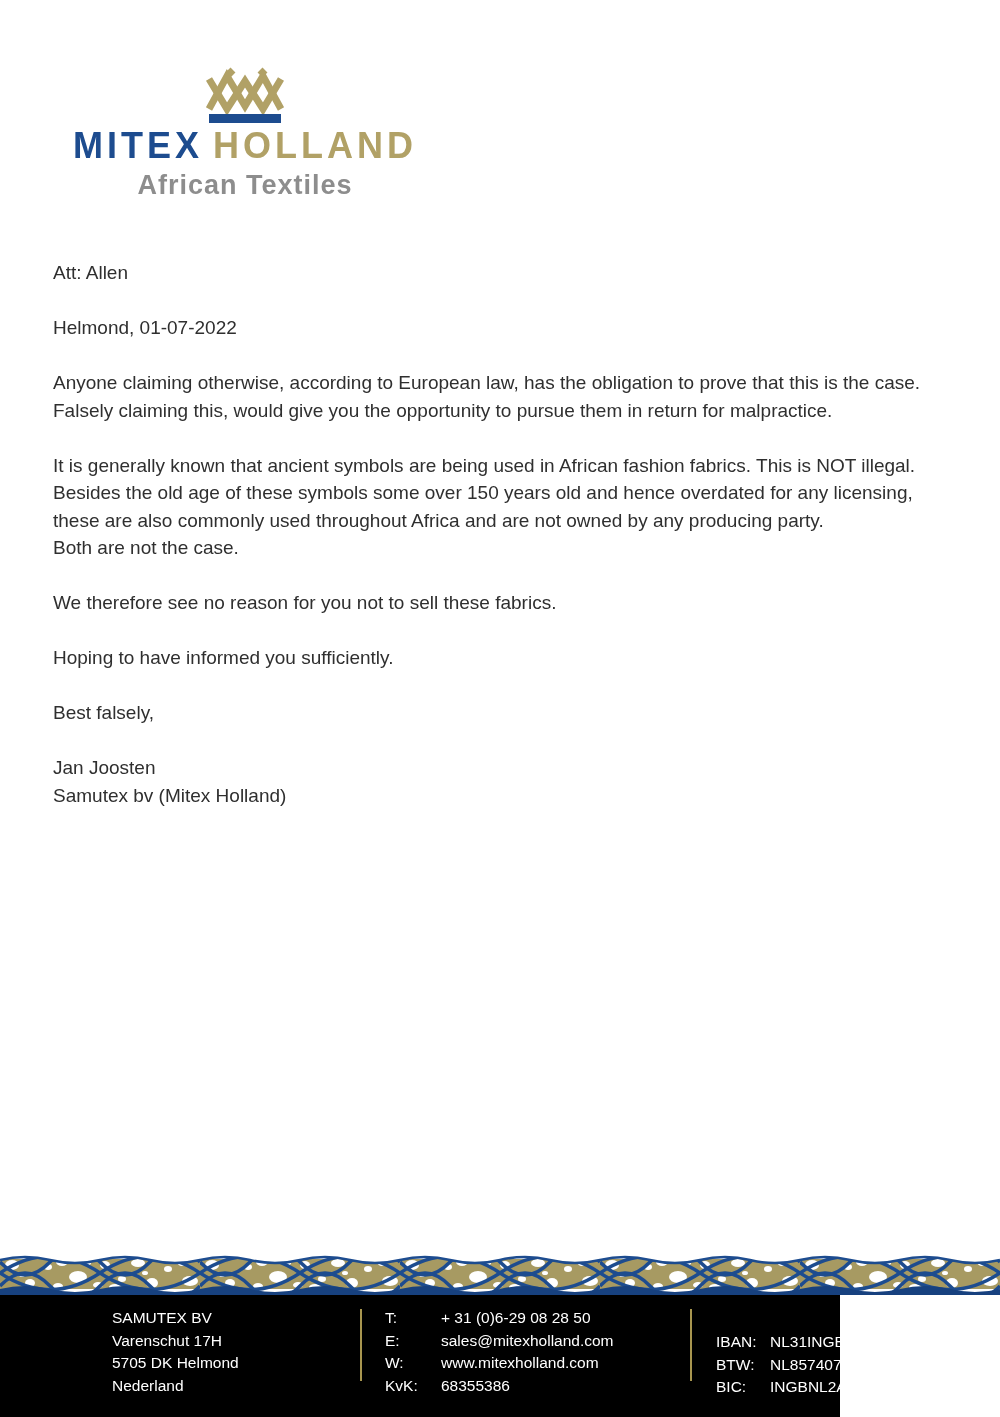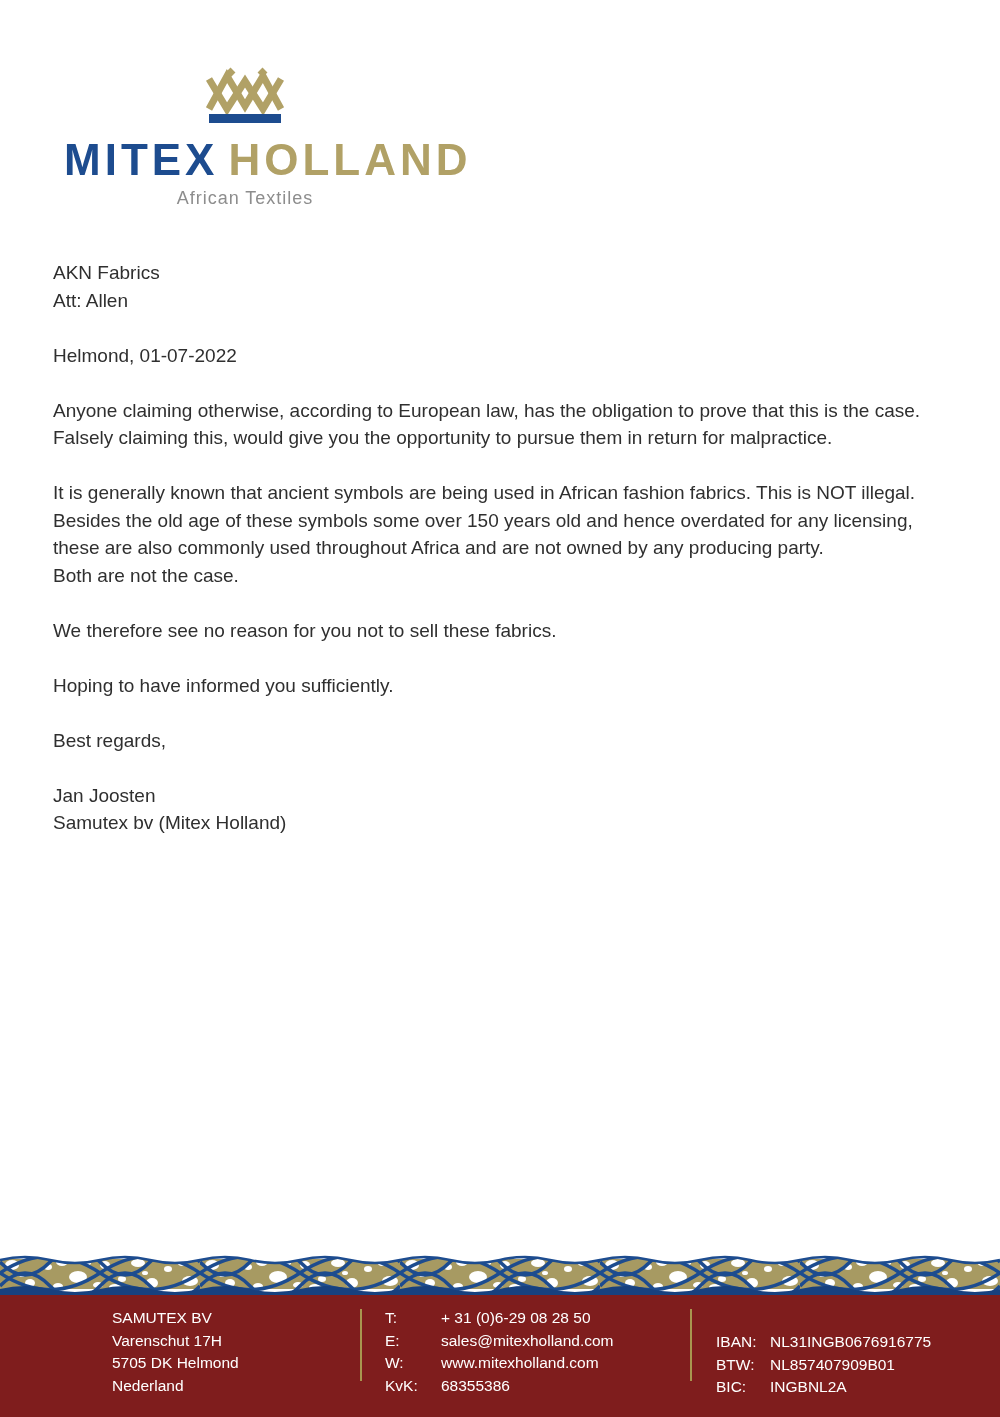--- a/index.html
+++ b/index.html
@@ -16,33 +16,33 @@
   
   .logo-block {
     position: absolute;
     top: 66px;
     left: 64px;
     width: 362px;
     text-align: center;
   }
   .crown-wrap { height: 60px; display: flex; justify-content: center; align-items: flex-start; }
   .wordmark {
-    margin-top: 12px;
-    font-size: 44px;
+    margin-top: 2px;
+    font-size: 36px;
     font-weight: bold;
     letter-spacing: 4px;
     white-space: nowrap;
     line-height: 1.0;
   }
   .wordmark .mitex { color: #1d4c8f; margin-right: 10px; }
   .wordmark .holland { color: #b1a166; }
   .tagline {
     margin-top: 6px;
-    font-size: 18px;
-    font-weight: normal;
+    font-size: 27px;
+    font-weight: bold;
     letter-spacing: 1px;
     color: #8d8d8d;
   }
 
   
   .letter {
     position: absolute;
     left: 53px;
     top: 259px;
     width: 880px;
@@ -61,23 +61,23 @@
     top: 1253px;
     width: 1000px;
     height: 42px;
   }
 
   
   .footer {
     position: absolute;
     left: 0;
     top: 1295px;
-    width: 1000px;
+    width: 840px;
     height: 122px;
-    background: #7f1d1d;
+    background: #000000;
     color: #ffffff;
     font-size: 15.5px;
     line-height: 22.7px;
   }
   .f-col { position: absolute; top: 12px; }
   .f-address { left: 112px; }
   .f-contact { left: 385px; }
   .f-bank { left: 716px; margin-top: 24px; }
   .f-grid { display: grid; grid-template-columns: 52px auto; column-gap: 4px; }
   .f-bank .f-grid { grid-template-columns: 50px auto; }
@@ -108,29 +108,28 @@
         <rect x="6" y="48" width="72" height="9" fill="#1d4c8f"></rect>
       </svg>
     </div>
     <div class="wordmark">
       <span class="mitex">MITEX</span><span class="holland">HOLLAND</span>
     </div>
     <div class="tagline">African Textiles</div>
   </div>
 
   <div class="letter">
-    <p>AKN Fabrics</p>
     <p>Att: Allen</p>
     <p class="gap1">Helmond, 01-07-2022</p>
     <p class="gap1">Anyone claiming otherwise, according to European law, has the obligation to prove that this is the case. Falsely claiming this, would give you the opportunity to pursue them in return for malpractice.</p>
     <p class="gap1">It is generally known that ancient symbols are being used in African fashion fabrics. This is NOT illegal. Besides the old age of these symbols some over 150 years old and hence overdated for any licensing, these are also commonly used throughout Africa and are not owned by any producing party.</p>
     <p>Both are not the case.</p>
     <p class="gap1">We therefore see no reason for you not to sell these fabrics.</p>
     <p class="gap1">Hoping to have informed you sufficiently.</p>
-    <p class="gap1">Best regards,</p>
+    <p class="gap1">Best falsely,</p>
     <p class="gap1">Jan Joosten</p>
     <p>Samutex bv (Mitex Holland)</p>
   </div>
 
   <svg class="pattern-band" viewBox="0 0 1000 42" preserveAspectRatio="none">
     <defs>
       <pattern id="fab" x="0" y="0" width="200" height="42" patternUnits="userSpaceOnUse">
         <rect x="0" y="6" width="200" height="30" fill="#a79a62"></rect>
         <g fill="#ffffff">
           <ellipse cx="12" cy="12" rx="7" ry="5"></ellipse>

